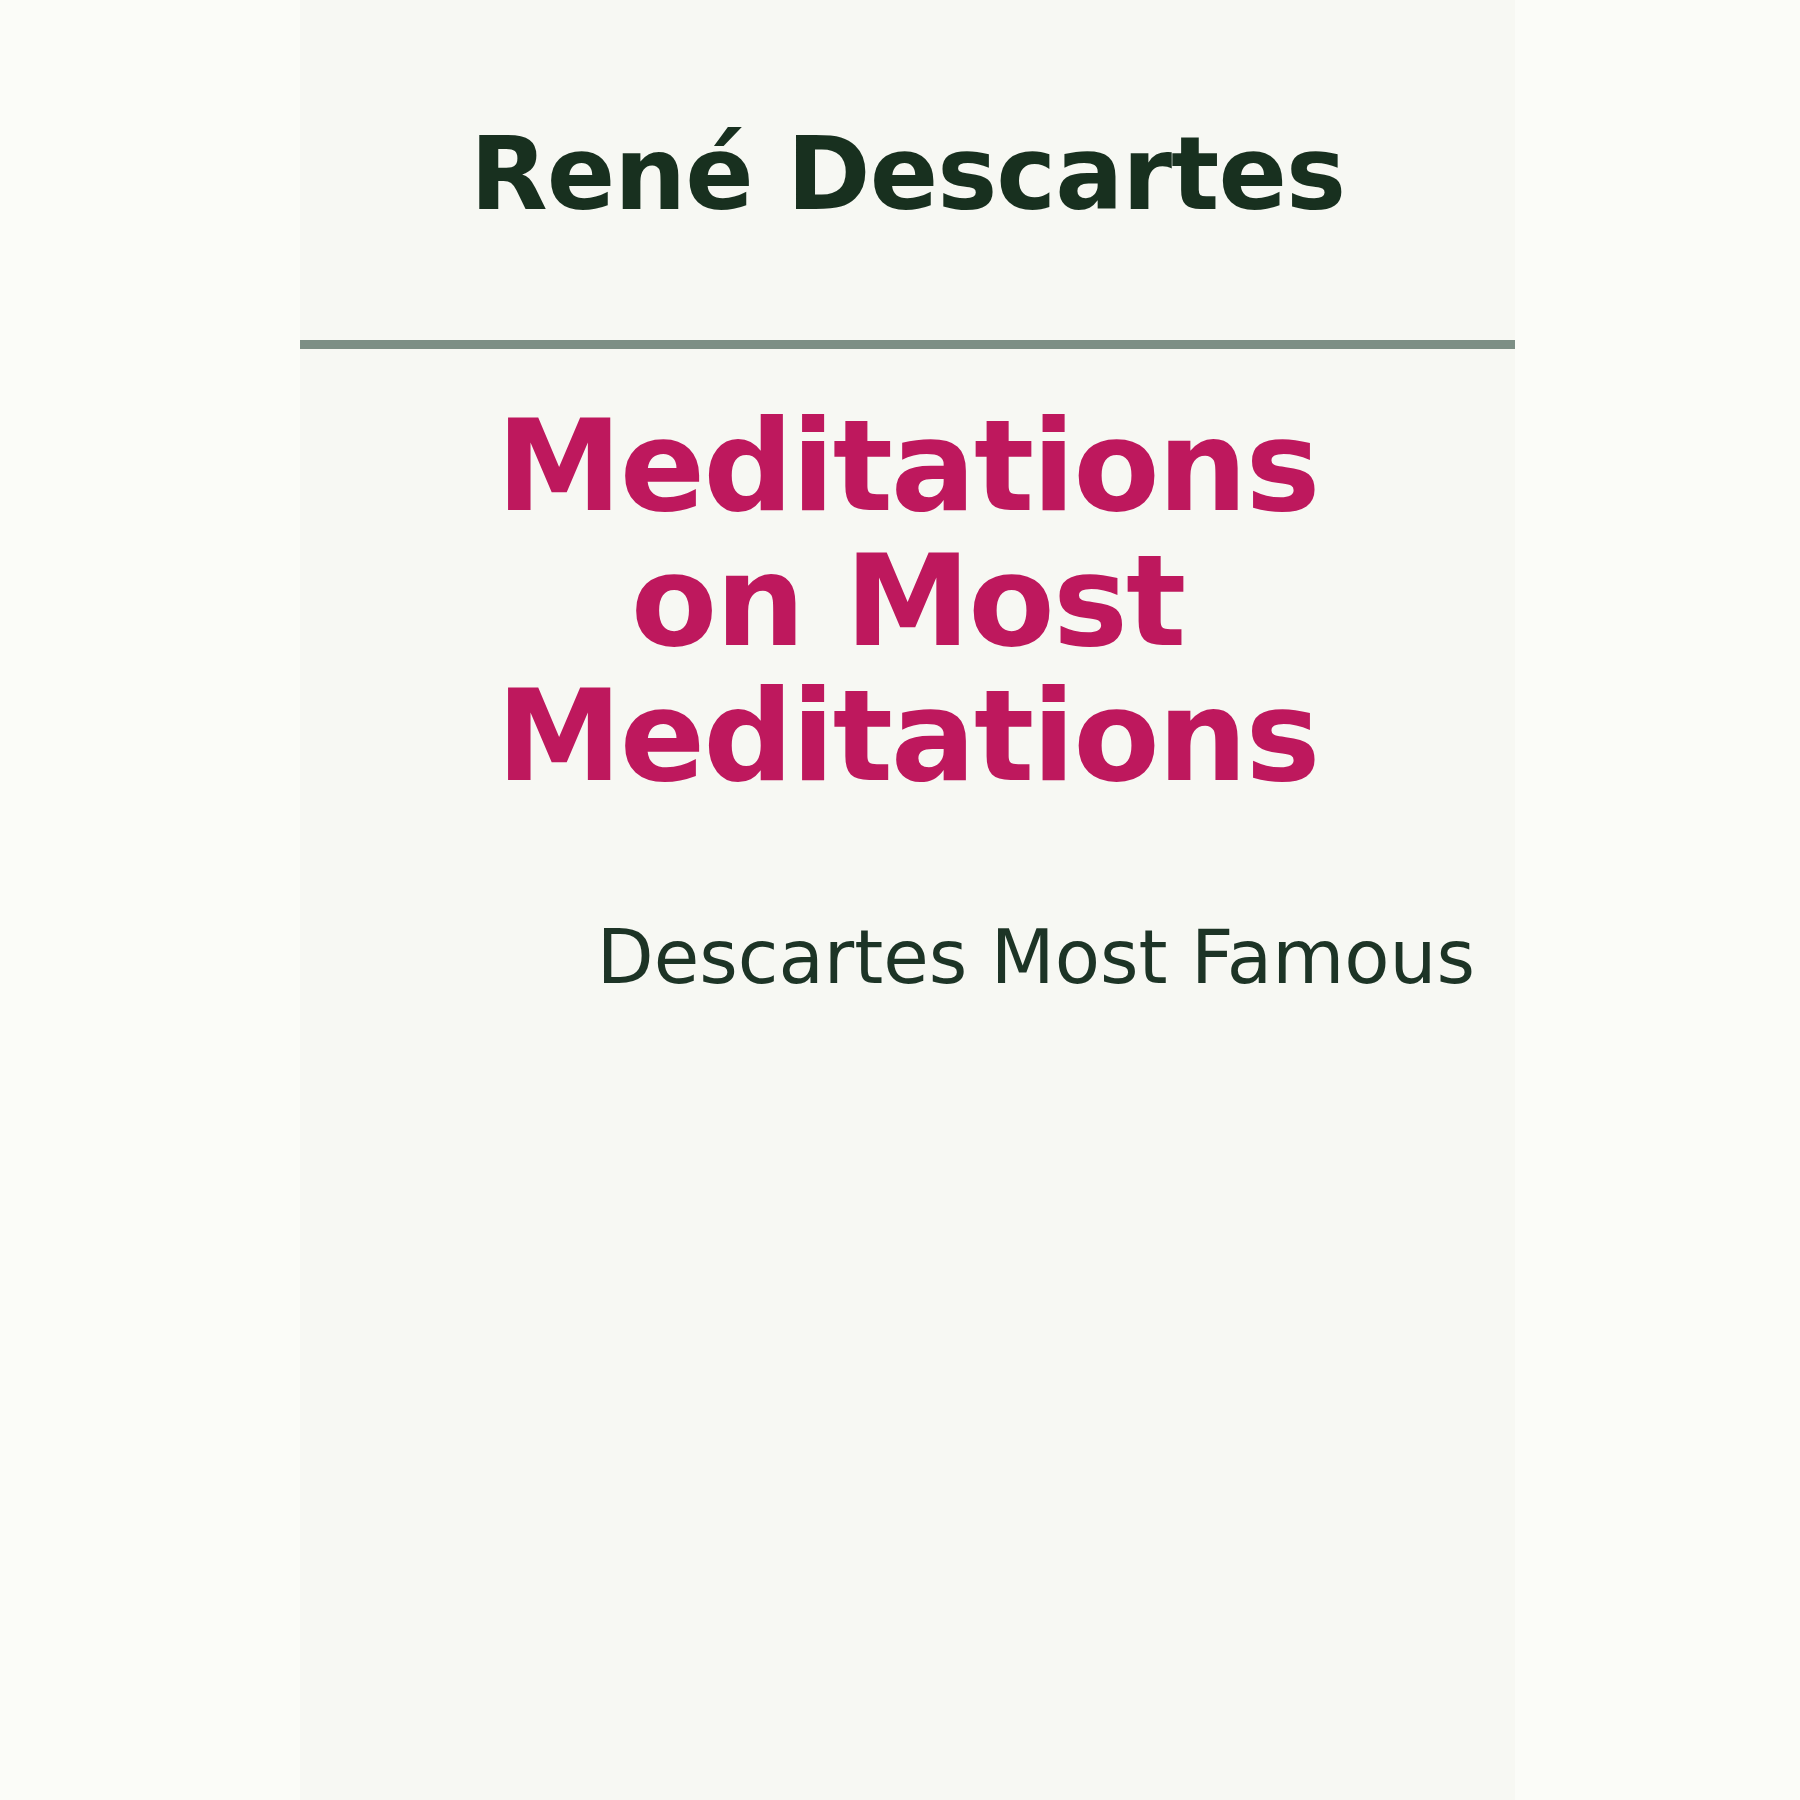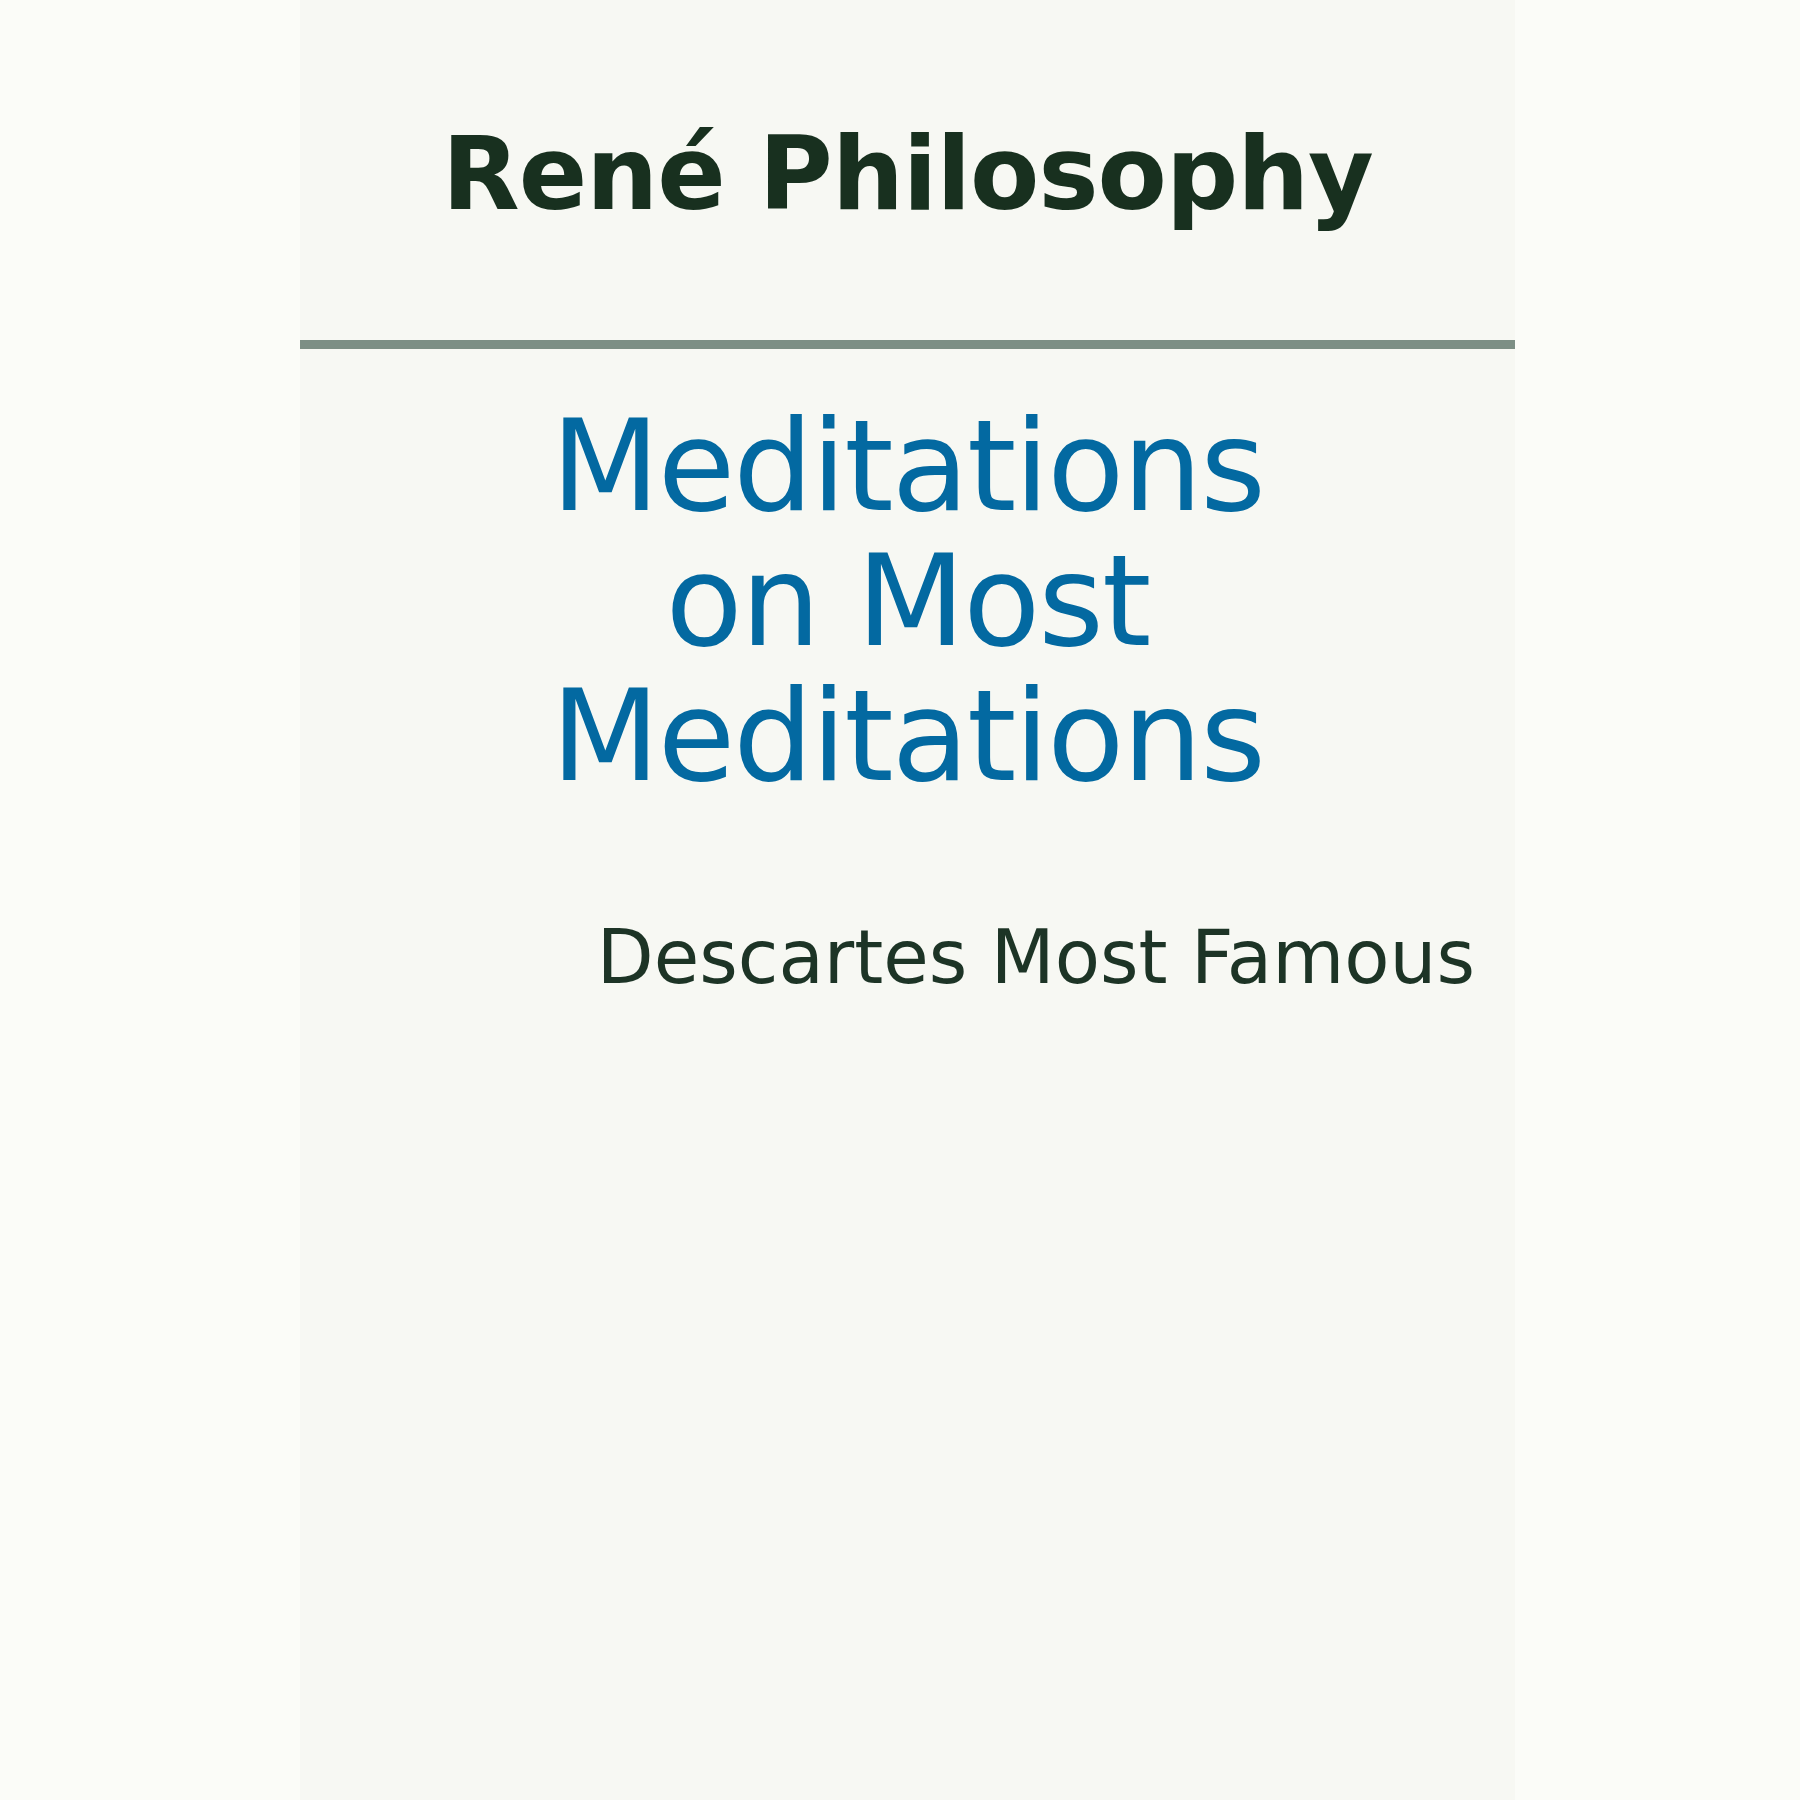--- a/index.html
+++ b/index.html
@@ -66,24 +66,24 @@
     height: 9px;
     background: #7d8f85;
   }
   .title {
     position: absolute;
     top: 400px;
     left: 40px;
     width: 1135px;
     text-align: center;
     font-family: "DejaVu Sans", sans-serif;
-    font-weight: normal;
+    font-weight: bold;
     font-size: 126px;
     line-height: 1.07;
-    color: #0369a1;
+    color: #be185d;
     letter-spacing: -2px;
   }
   .subtitle {
     position: absolute;
     top: 910px;
     left: 40px;
     width: 1135px;
     text-align: right;
     font-family: "DejaVu Sans", sans-serif;
     font-weight: normal;
@@ -101,21 +101,21 @@
 </head>
 <body>
 
 <div class="cover">
 
   <div class="left-panel"></div>
   <div class="right-panel"></div>
 
   <div class="content">
 
-    <div class="author">René Philosophy</div>
+    <div class="author">René Descartes</div>
 
     <div class="rule"></div>
 
     <div class="title">
       <span class="line">Meditations</span>
       <span class="line">on Most</span>
       <span class="line">Meditations</span>
     </div>
 
     <div class="subtitle">

